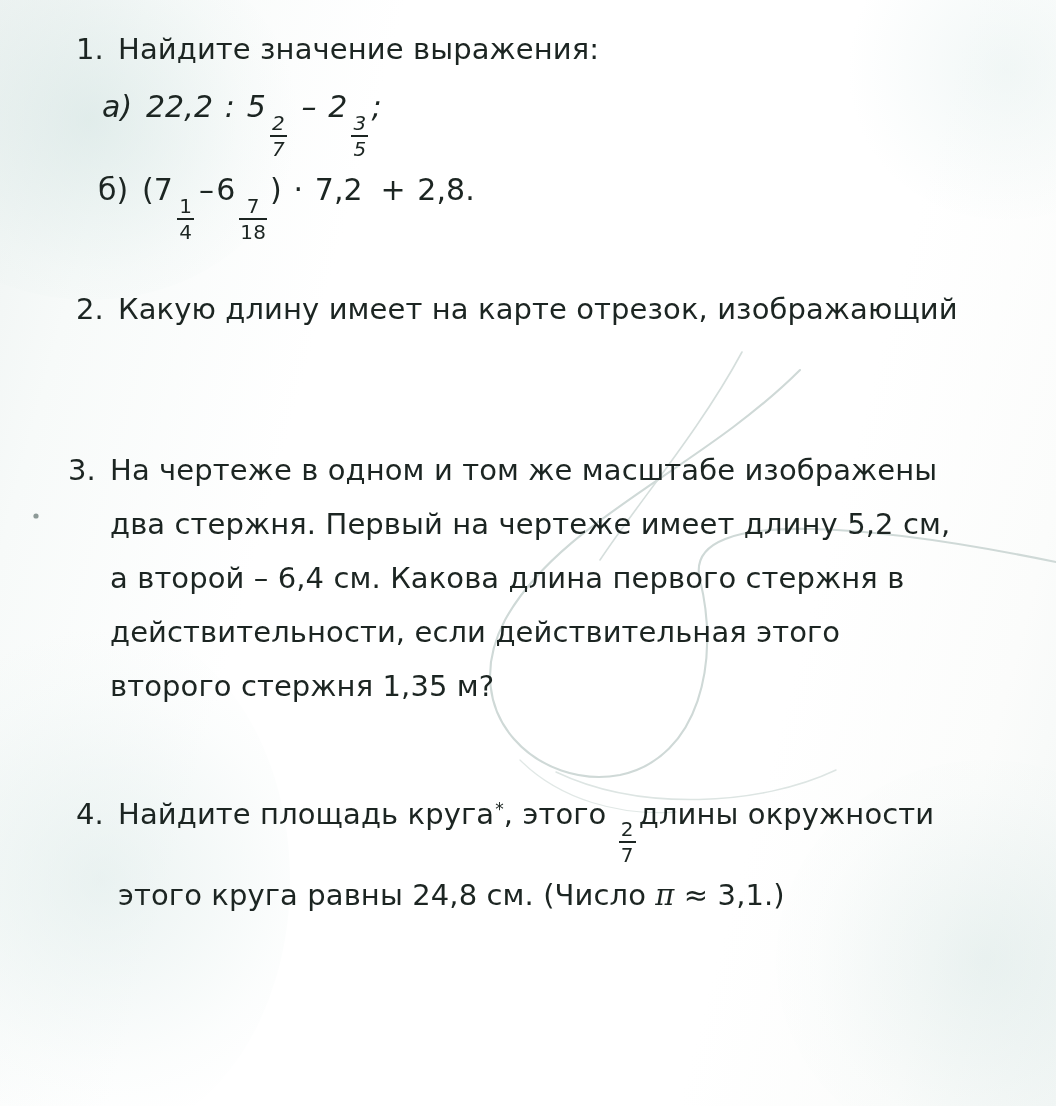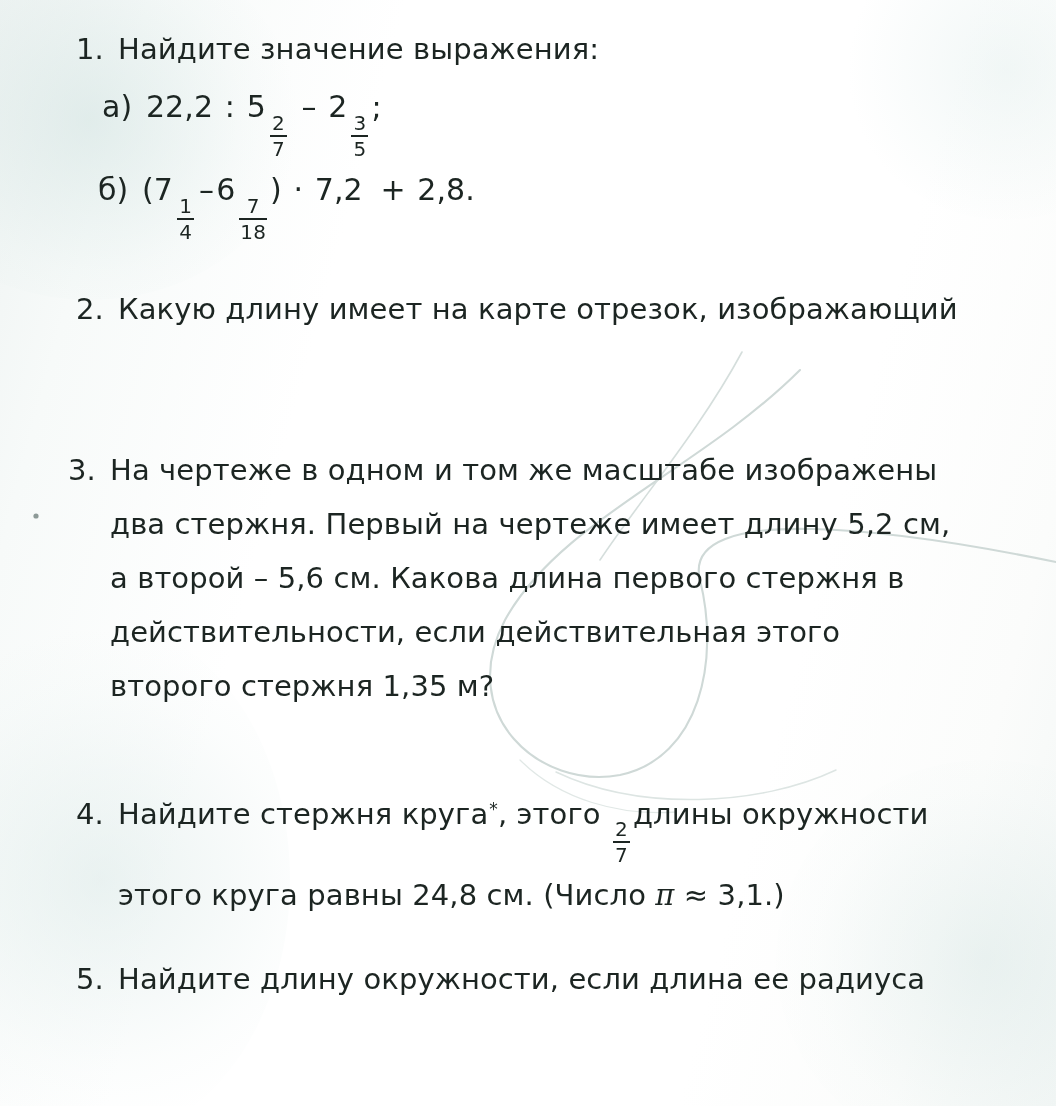--- a/index.html
+++ b/index.html
@@ -154,21 +154,21 @@
     <circle cx="36" cy="516" r="2.6" fill="#8d9a97"></circle>
   </svg>
 
   <div class="content">
 
     <div class="problem" id="p1">
       <span class="line">
         <span class="num">1.</span><span>Найдите значение выражения:</span>
       </span>
 
-      <span class="line eq indent-b" style="padding-left:26px;">
+      <span class="line eq indent-b" style="padding-left:26px;font-style:italic;">
         <span>а)</span>
         <span class="op"></span>
         <span>22,2</span>
         <span class="op">:</span>
         <span class="mixnum">5</span><span class="frac">
             <span class="n">2</span>
             <span class="bar"></span>
             <span class="d">7</span>
           </span>
         <span class="op">–</span>
@@ -205,47 +205,44 @@
     </div>
 
     <div class="problem" id="p3">
       <span class="line">
         <span class="num">3.</span><span>На чертеже в одном и том же масштабе изображены</span>
       </span>
       <span class="line indent">
         <span>два стержня. Первый на чертеже имеет длину 5,2 см,</span>
       </span>
       <span class="line indent">
-        <span>а второй – 5,6 см. Какова длина первого стержня в</span>
+        <span>а второй – 6,4 см. Какова длина первого стержня в</span>
       </span>
       <span class="line indent">
         <span>действительности, если действительная этого</span>
       </span>
       <span class="line indent">
         <span>второго стержня 1,35 м?</span>
       </span>
     </div>
 
     <div class="problem" id="p4">
       <span class="line" style="line-height:62px;">
-        <span class="num">4.</span><span>Найдите стержня круга</span><span class="asterisk">*</span><span>, этого</span>
+        <span class="num">4.</span><span>Найдите площадь круга</span><span class="asterisk">*</span><span>, этого</span>
         <span class="frac small">
             <span class="n">2</span>
             <span class="bar"></span>
             <span class="d">7</span>
           </span><span>длины окружности</span>
       </span>
       <span class="line indent" style="line-height:58px;">
         <span>этого круга равны 24,8 см. (Число</span>
         <span class="pi">π</span>
         <span>≈</span>
         <span>3,1.)</span>
       </span>
     </div>
 
     <div class="problem" id="p5">
-      <span class="line">
-        <span class="num">5.</span><span>Найдите длину окружности, если длина ее радиуса</span>
-      </span>
     </div>
 
   </div>
 </div>
 
 </body></html>

